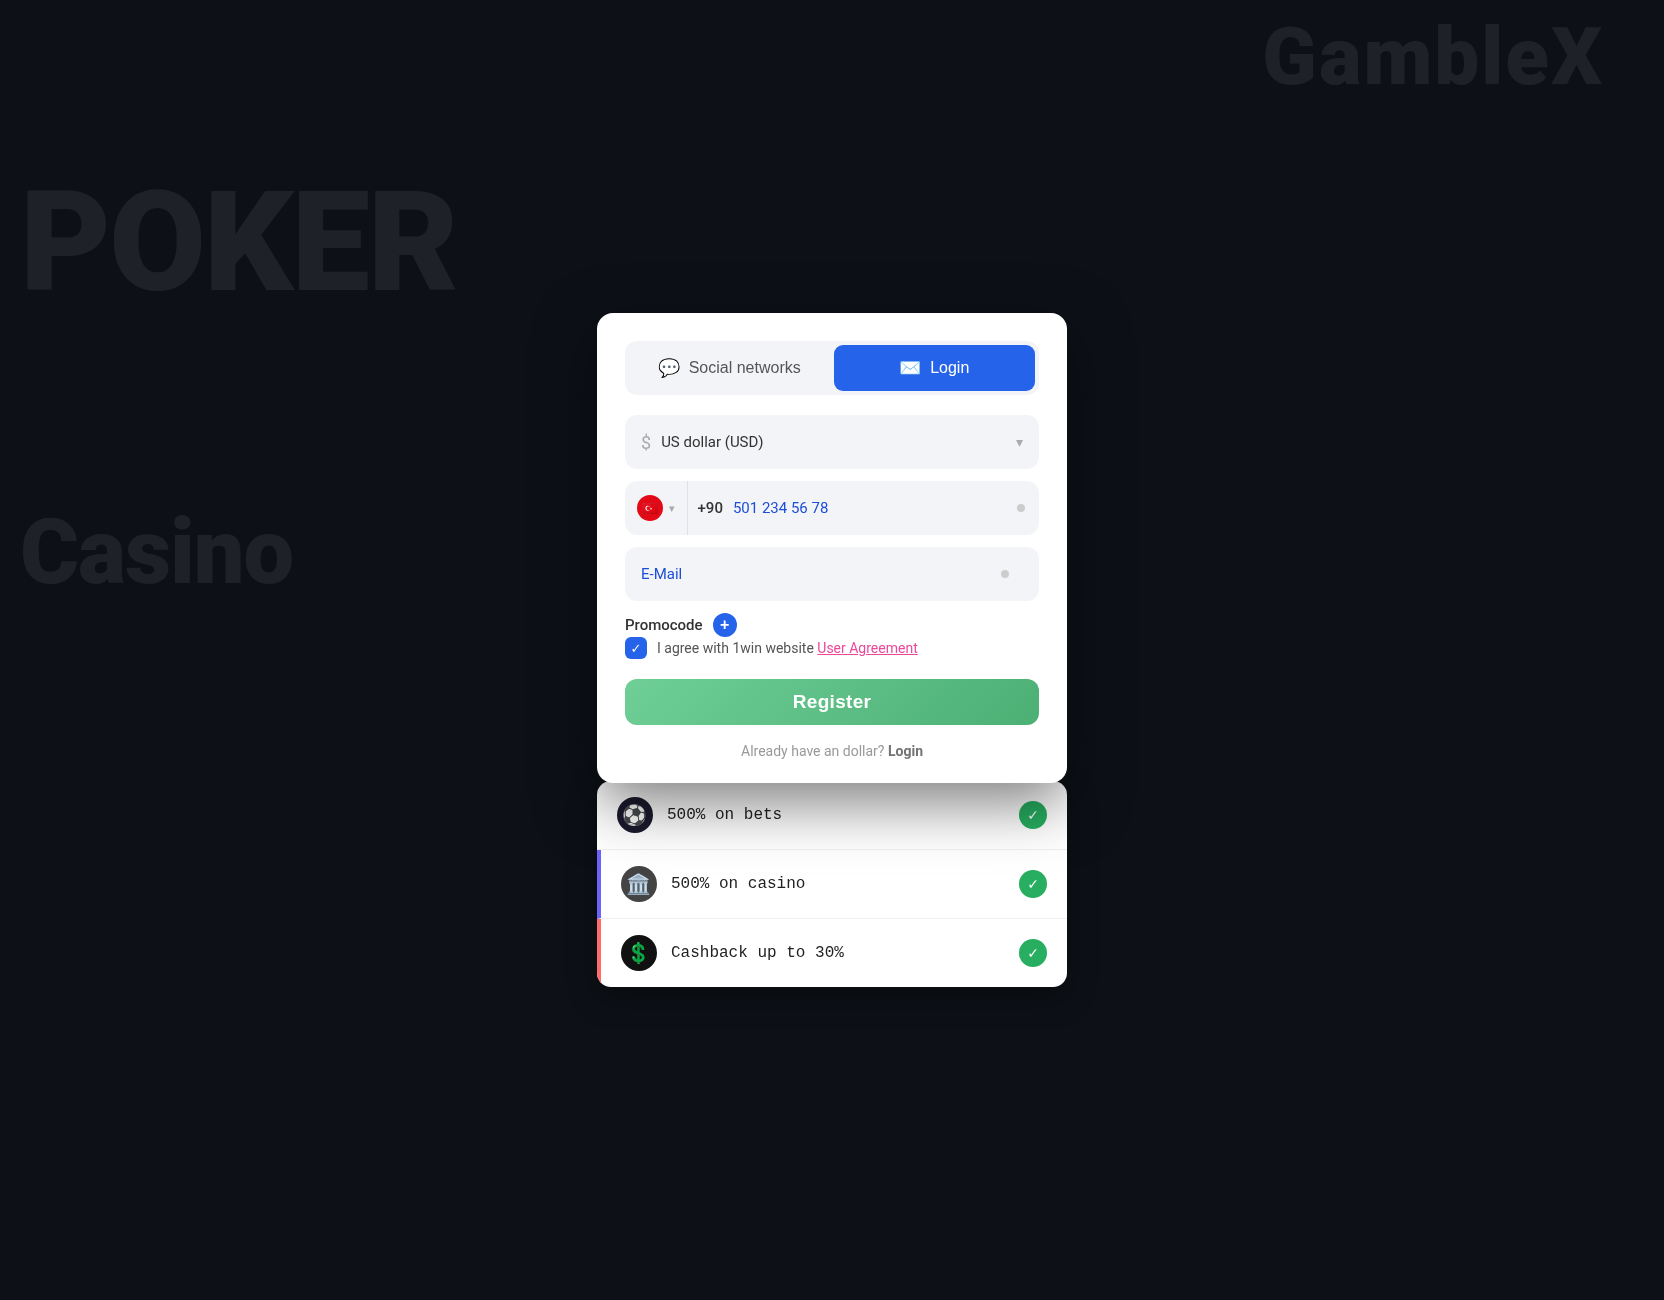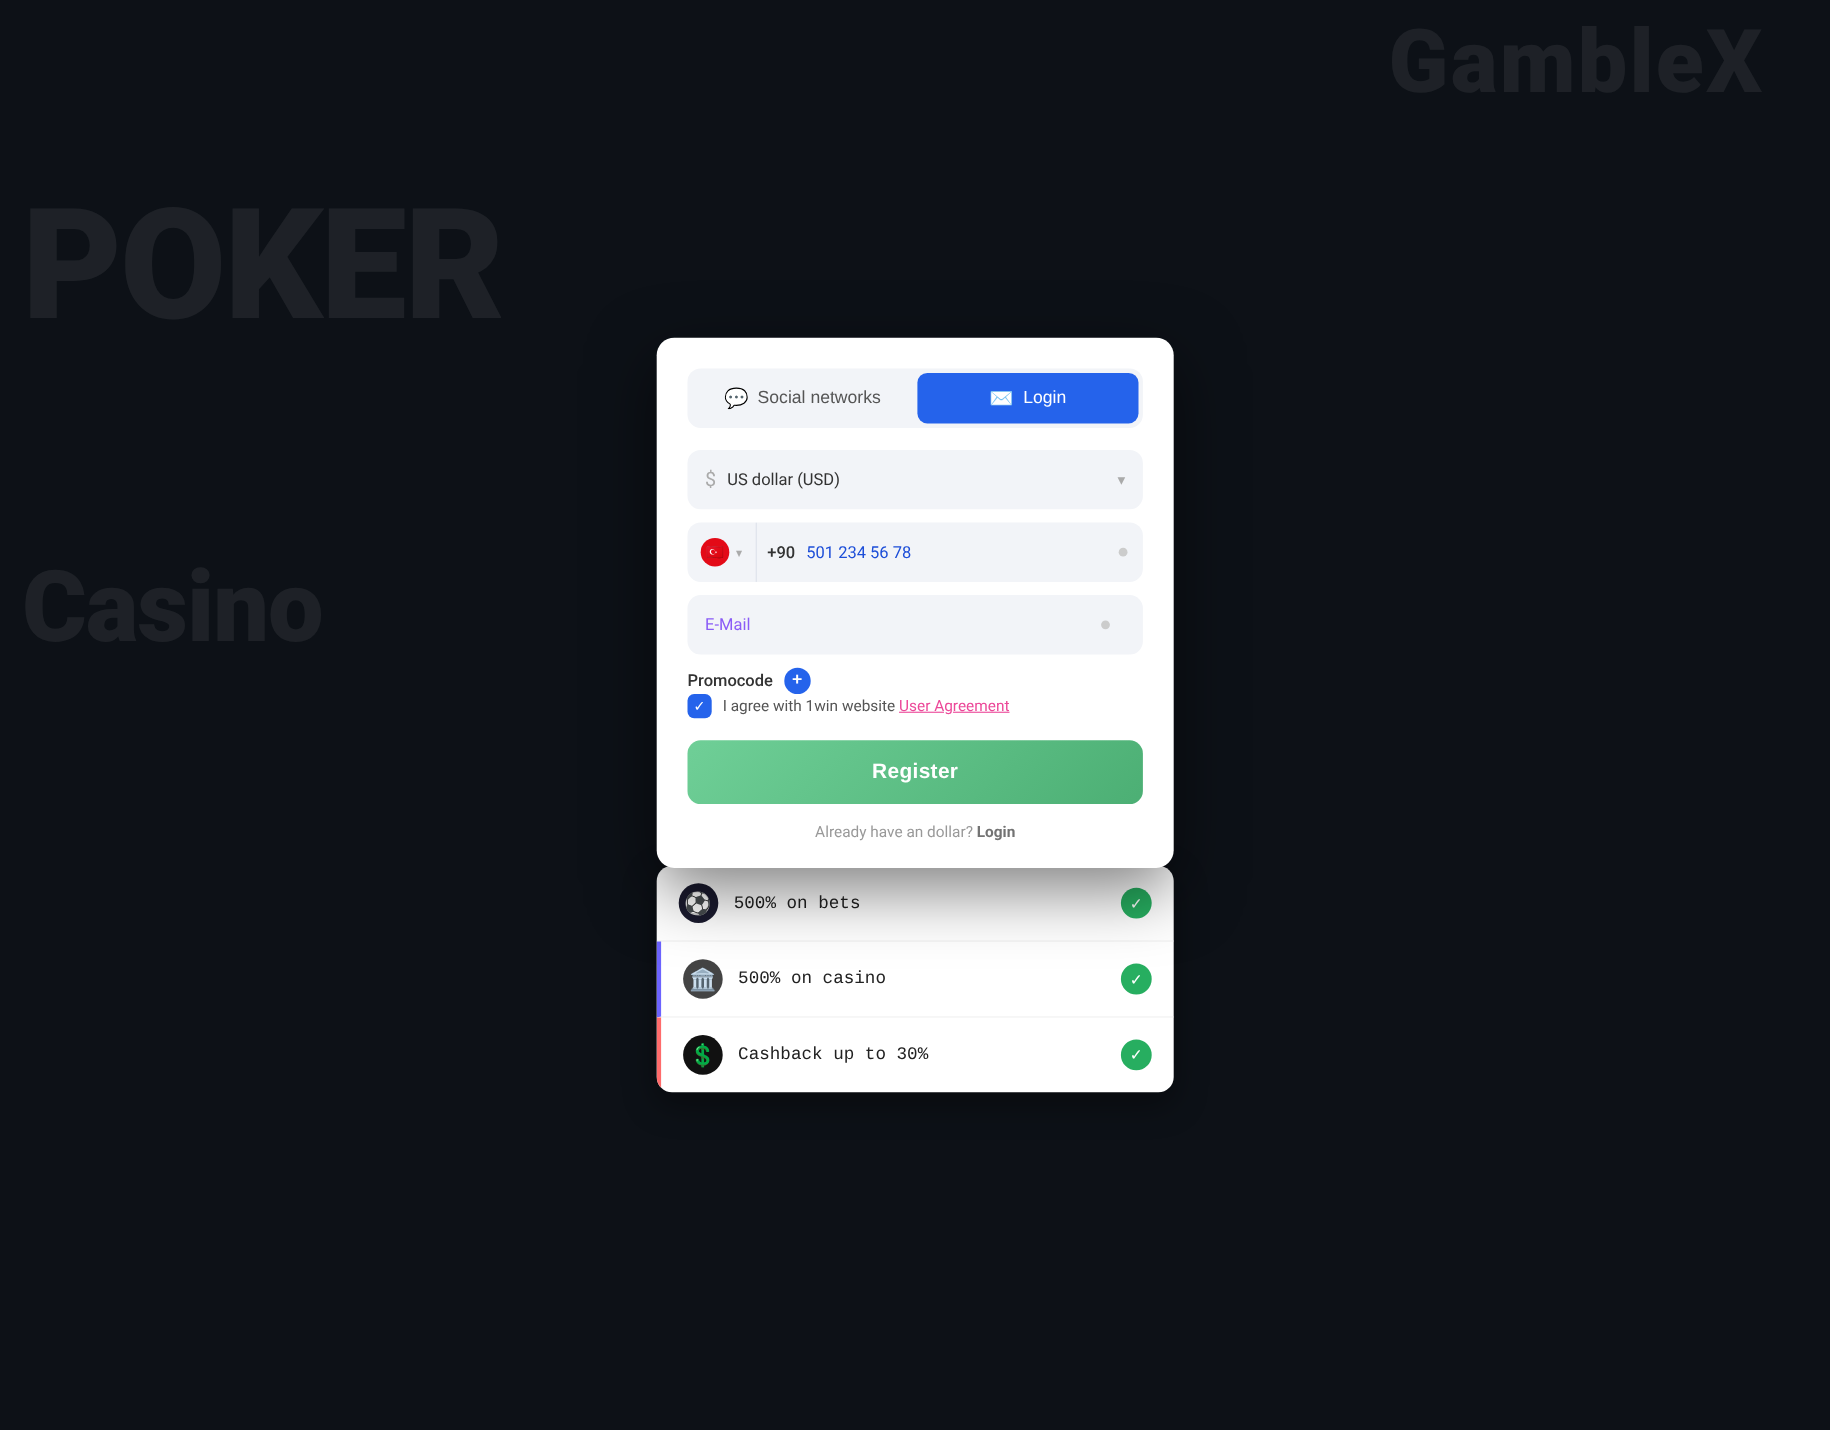--- a/index.html
+++ b/index.html
@@ -238,21 +238,21 @@
       border: none;
       border-radius: 12px;
       padding: 0 16px;
       display: flex;
       align-items: center;
       justify-content: space-between;
       cursor: text;
     }
 
     .input-placeholder {
-      color: #8b5cf6;
+      color: #1d4ed8;
       font-size: 15px;
     }
 
     .input-right {
       display: flex;
       align-items: center;
       gap: 8px;
     }
 
     .eye-icon {
@@ -321,21 +321,21 @@
 
     .user-agreement-link {
       color: #ec4899;
       text-decoration: underline;
       cursor: pointer;
     }
 
     
     .register-btn {
       width: 100%;
-      height: 58px;
+      height: 46px;
       background: linear-gradient(135deg, #6fcf97 0%, #4caf74 100%);
       border: none;
       border-radius: 12px;
       color: white;
       font-size: 19px;
       font-weight: 700;
       cursor: pointer;
       margin-bottom: 18px;
       letter-spacing: 0.3px;
     }

